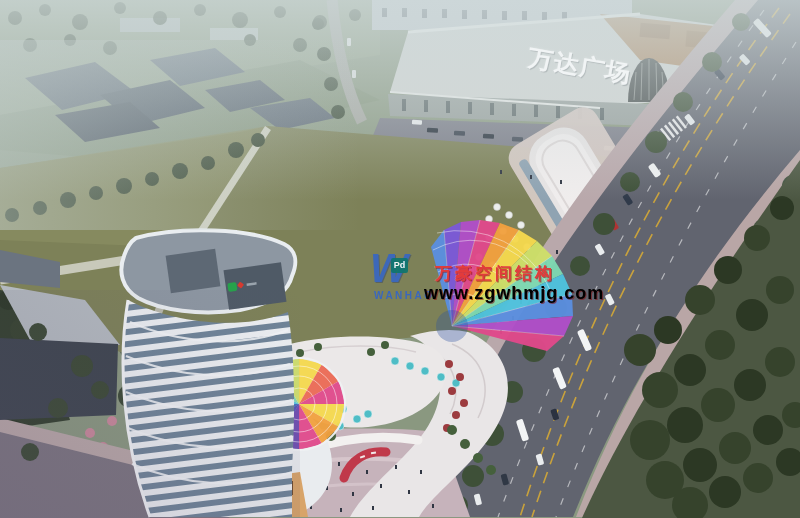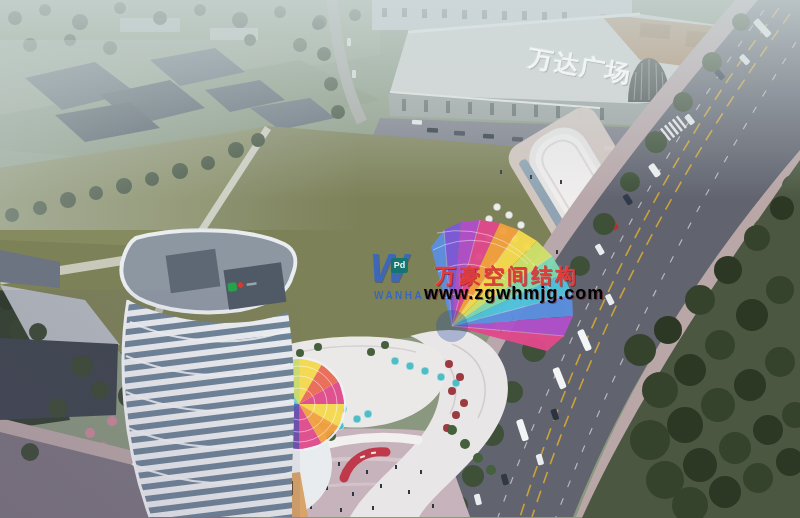--- a/index.html
+++ b/index.html
@@ -27,21 +27,21 @@
     position:absolute;left:27px;top:6px;width:17px;height:15px;
     background:#0f766e;border-radius:2px;opacity:.92;
     color:#fff;font-size:9px;font-weight:bold;text-align:center;line-height:15px;
   }
   .wm-wordmark{
     position:absolute;left:2px;top:38px;
     font-size:10px;font-weight:bold;letter-spacing:2.5px;color:#2f63cf;opacity:.85;margin-left:8px;
   }
   .wm-company{
     position:absolute;left:71px;top:10px;
-    font-size:21px;font-weight:bold;letter-spacing:3px;color:#e23b3b;
+    font-size:17px;font-weight:bold;letter-spacing:3px;color:#e23b3b;
     text-shadow:1px 1px 0 rgba(130,10,10,.55), -0.5px -0.5px 0 rgba(255,210,210,.35);
     white-space:nowrap;
   }
   .wm-url{
     position:absolute;left:60px;top:31px;
     font-size:18px;font-weight:bold;letter-spacing:1px;color:#000000;
     text-shadow:1px 1px 0 rgba(130,10,10,.55);
     white-space:nowrap;
   }
 </style>

